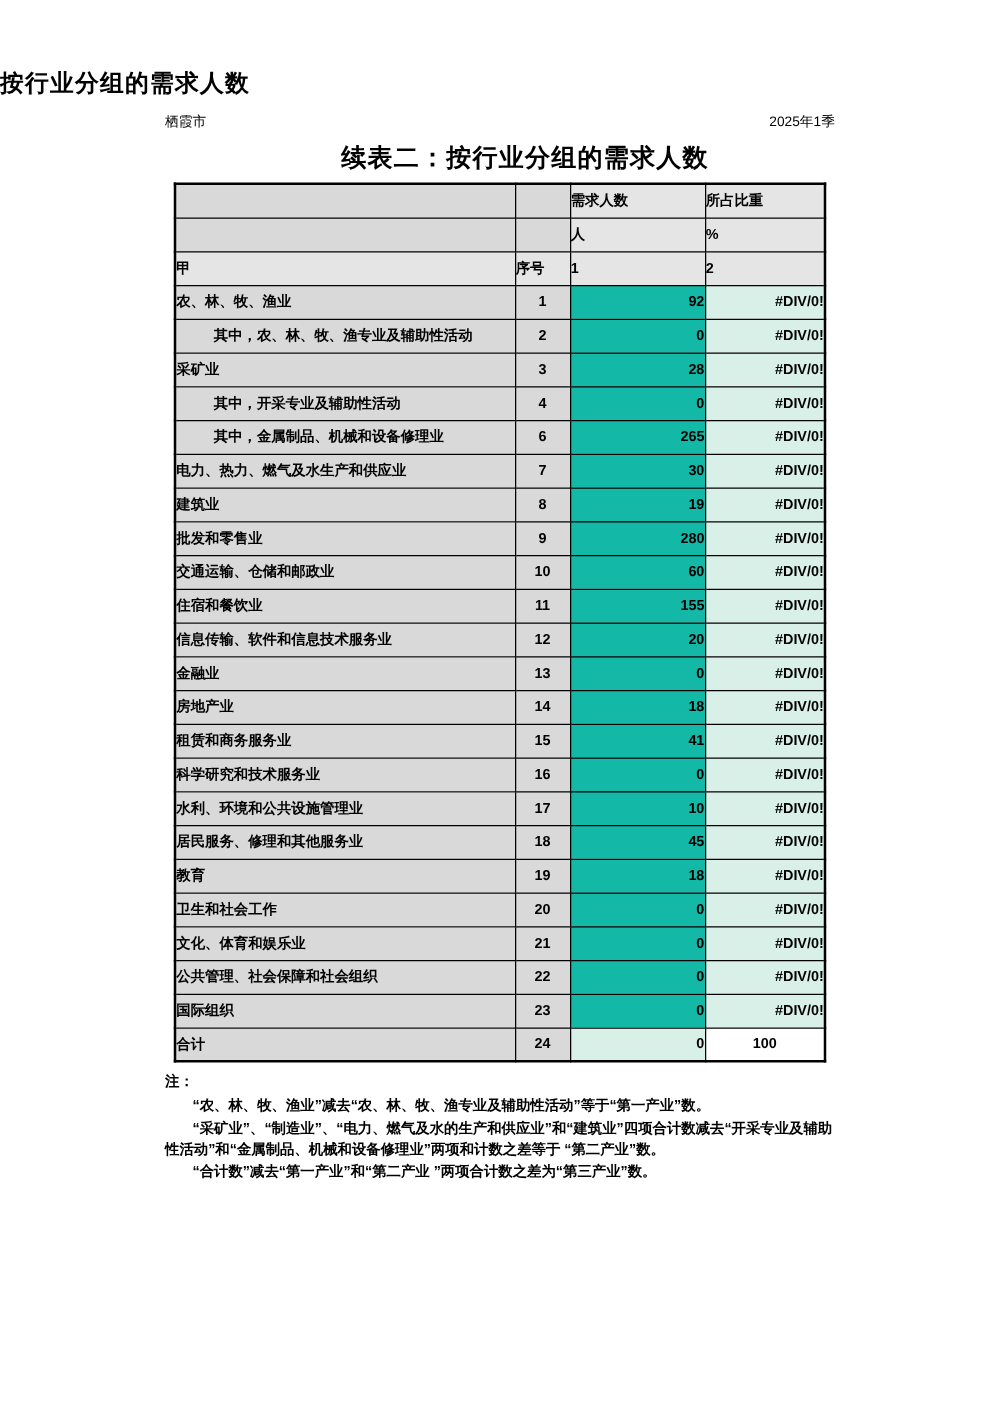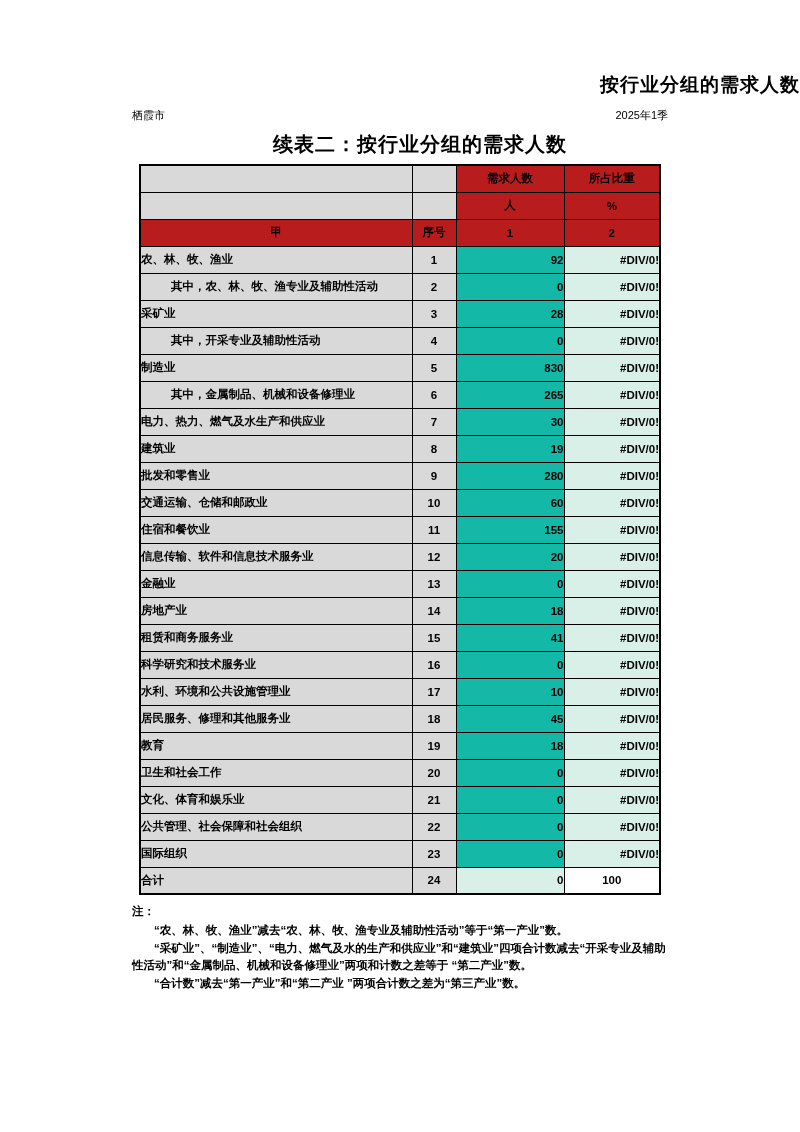--- a/index.html
+++ b/index.html
@@ -16,25 +16,25 @@
     overflow: hidden;
   }
   .page {
     width: 800px;
     height: 1132px;
     position: relative;
     box-sizing: border-box;
     padding: 0;
   }
   .doc-title {
-    text-align: right;
+    text-align: left;
     font-size: 19px;
     font-weight: bold;
     letter-spacing: 1px;
-    margin-top: 72px;
+    margin-top: 54px;
   }
   .meta-row {
     display: flex;
     justify-content: space-between;
     align-items: flex-end;
     margin: 10px 132px 0 132px;
     font-size: 11px;
   }
   .meta-left {
     font-size: 11px;
@@ -64,22 +64,22 @@
     padding: 0;
     height: 27px;
     box-sizing: border-box;
   }
   .c-name { width: 272px; }
   .c-seq  { width: 44px; }
   .c-num  { width: 108px; }
   .c-pct  { width: 96px; }
 
   .hdr {
-    background: #b91c1c;
-    text-align: center;
+    background: #e5e5e5;
+    text-align: left;
     vertical-align: middle;
   }
   .hdr-blank {
     background: #d9d9d9;
   }
   .name-cell {
     background: #d9d9d9;
     padding-left: 6px;
     vertical-align: middle;
     white-space: nowrap;
@@ -188,26 +188,20 @@
           <td class="val-cell">28</td>
           <td class="pct-cell">#DIV/0!</td>
         </tr>
         <tr>
           <td class="name-cell indent">其中，开采专业及辅助性活动</td>
           <td class="seq-cell">4</td>
           <td class="val-cell">0</td>
           <td class="pct-cell">#DIV/0!</td>
         </tr>
         <tr>
-          <td class="name-cell">制造业</td>
-          <td class="seq-cell">5</td>
-          <td class="val-cell">830</td>
-          <td class="pct-cell">#DIV/0!</td>
-        </tr>
-        <tr>
           <td class="name-cell indent">其中，金属制品、机械和设备修理业</td>
           <td class="seq-cell">6</td>
           <td class="val-cell">265</td>
           <td class="pct-cell">#DIV/0!</td>
         </tr>
         <tr>
           <td class="name-cell">电力、热力、燃气及水生产和供应业</td>
           <td class="seq-cell">7</td>
           <td class="val-cell">30</td>
           <td class="pct-cell">#DIV/0!</td>

